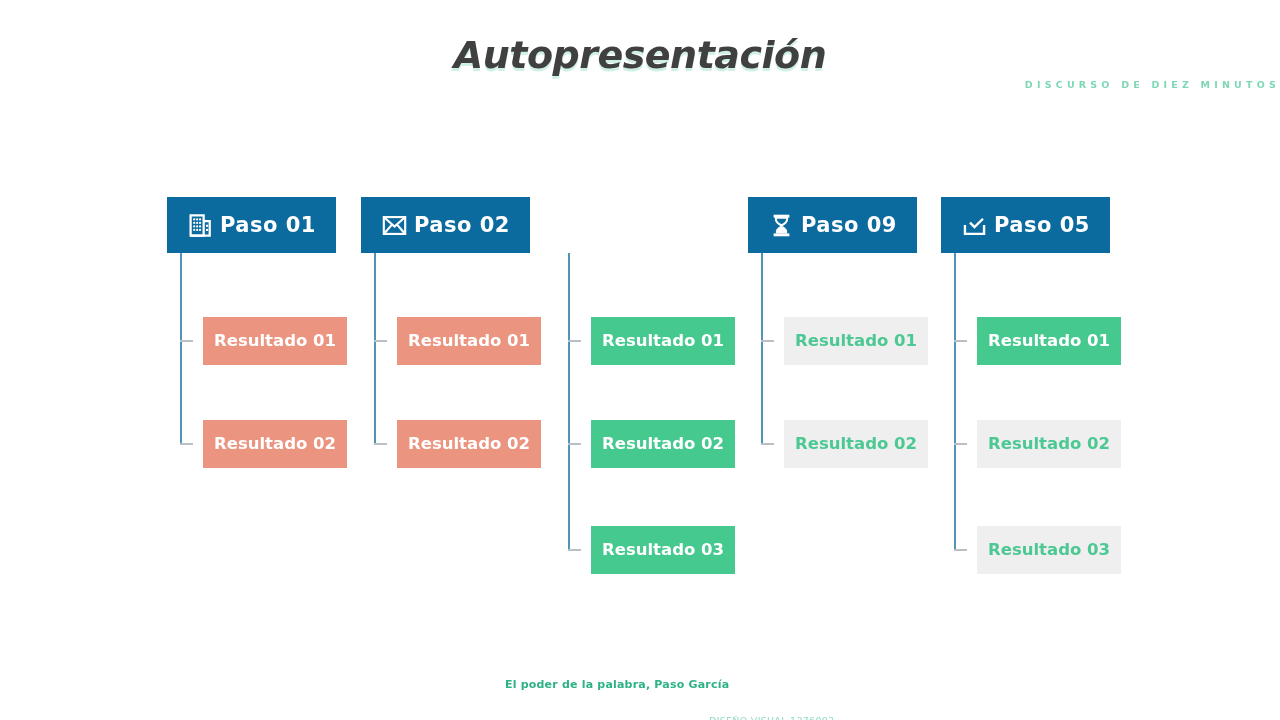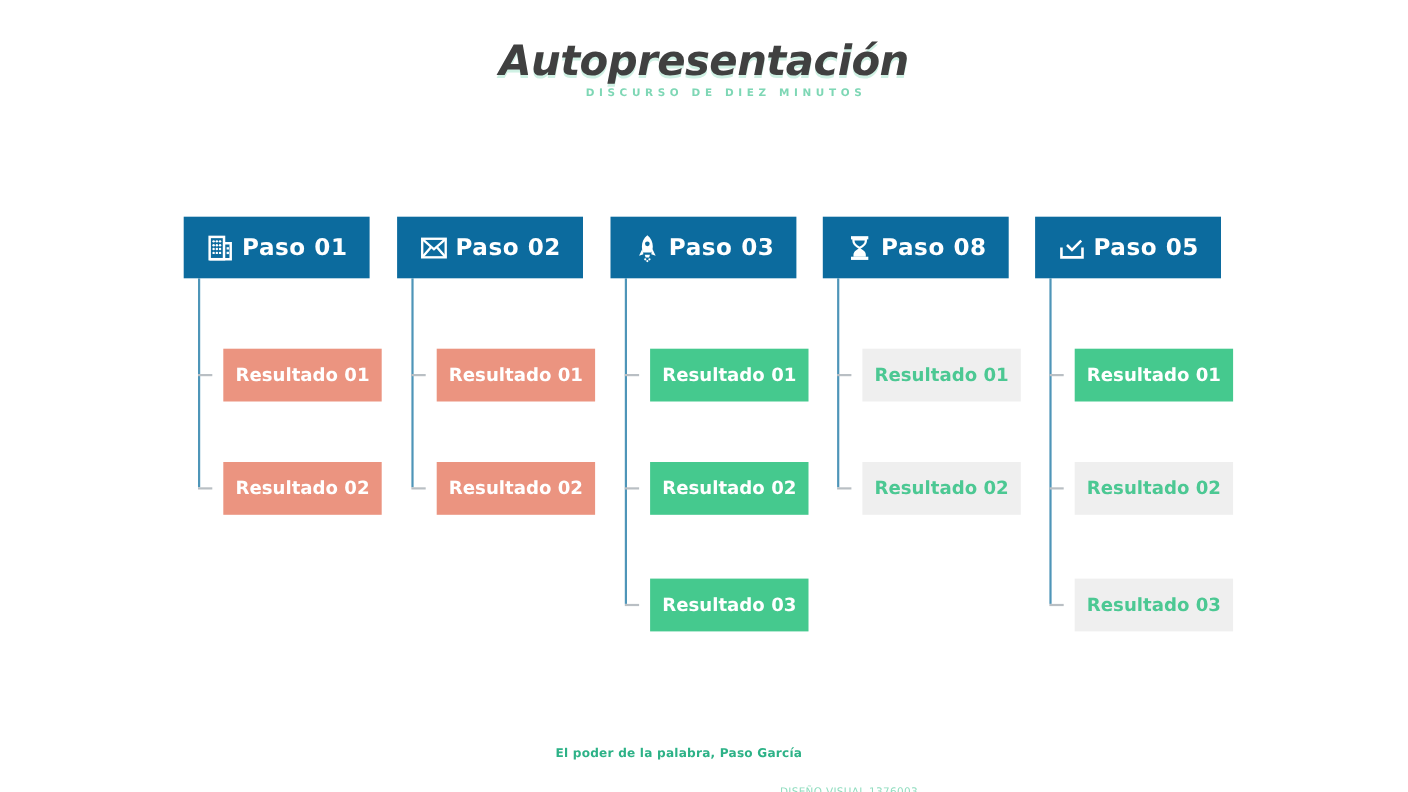--- a/index.html
+++ b/index.html
@@ -7,21 +7,21 @@
     position:relative;width:1280px;height:720px;background:#ffffff;overflow:hidden;
     font-family:"DejaVu Sans","Liberation Sans",sans-serif;
   }
   
   .title{
     position:absolute;top:33px;left:0;right:0;text-align:center;
     font-size:38px;font-weight:bold;font-style:italic;color:#404040;
     letter-spacing:-0.5px;text-shadow:0 3px 0 rgba(65,199,146,.25);
   }
   .subtitle{
-    position:absolute;top:79px;left:0;right:0;text-align:center;
+    position:absolute;top:79px;left:0;right:0;text-align:right;
     font-size:9.5px;font-weight:600;letter-spacing:4.2px;color:#7ed7b5;padding-left:40px;
   }
   
   .col{position:absolute;top:197px;width:169px;height:420px;}
   .col1{left:167px}.col2{left:361px}.col3{left:555px}.col4{left:748px}.col5{left:941px}
   .step-header{
     position:absolute;top:0;left:0;width:169px;height:56px;background:#0c6b9e;
     display:flex;align-items:center;justify-content:center;gap:6px;color:#fff;
   }
   .step-label{font-size:21px;font-weight:bold;letter-spacing:.5px;white-space:nowrap;}
@@ -101,55 +101,40 @@
       <span class="step-label">Paso 02</span>
     </div>
     <div class="vline two"></div>
     <div class="stub s1"></div>
     <div class="stub s2"></div>
     <div class="result salmon r1">Resultado 01</div>
     <div class="result salmon r2">Resultado 02</div>
   </div>
 
   <div class="col col3">
-    <div class="step-header">
-      <span class="icon">
-        <svg viewBox="0 0 24 24" fill="#fff">
-          <path d="M12 1.6c2.9 2.3 4.4 5.6 4.4 9 0 1.9-.4 3.7-1 5H8.6c-.6-1.3-1-3.1-1-5 0-3.4 1.5-6.7 4.4-9z"></path>
-          <circle cx="12" cy="8.6" r="1.9" fill="#0c6b9e"></circle>
-          <path d="M8 12.5l-2.7 5.7 3.5-1.2z"></path>
-          <path d="M16 12.5l2.7 5.7-3.5-1.2z"></path>
-          <path d="M9.9 17.4h4.2l-.7 2.3h-2.8z"></path>
-          <circle cx="10.3" cy="21.1" r=".9"></circle>
-            <circle cx="13.7" cy="21.1" r=".9"></circle>
-            <circle cx="12" cy="22.5" r=".9"></circle>
-        </svg>
-      </span>
-      <span class="step-label">Paso 03</span>
-    </div>
     <div class="vline three"></div>
     <div class="stub s1"></div>
     <div class="stub s2"></div>
     <div class="stub s3"></div>
     <div class="result green r1">Resultado 01</div>
     <div class="result green r2">Resultado 02</div>
     <div class="result green r3">Resultado 03</div>
   </div>
 
   <div class="col col4">
     <div class="step-header">
       <span class="icon">
         <svg viewBox="0 0 24 24">
           <rect x="5" y="2.4" width="14" height="2.6" fill="#fff"></rect>
           <rect x="5" y="19" width="14" height="2.6" fill="#fff"></rect>
           <path d="M7 5h10v1.4c0 2.6-2.2 4.1-5 5.6-2.8-1.5-5-3-5-5.6V5z" fill="none" stroke="#fff" stroke-width="1.8"></path>
           <path d="M12 12c2.8 1.5 5 3 5 5.6V19H7v-1.4c0-2.6 2.2-4.1 5-5.6z" fill="#fff"></path>
         </svg>
       </span>
-      <span class="step-label">Paso 08</span>
+      <span class="step-label">Paso 09</span>
     </div>
     <div class="vline two"></div>
     <div class="stub s1"></div>
     <div class="stub s2"></div>
     <div class="result gray r1">Resultado 01</div>
     <div class="result gray r2">Resultado 02</div>
   </div>
 
   <div class="col col5">
     <div class="step-header">

